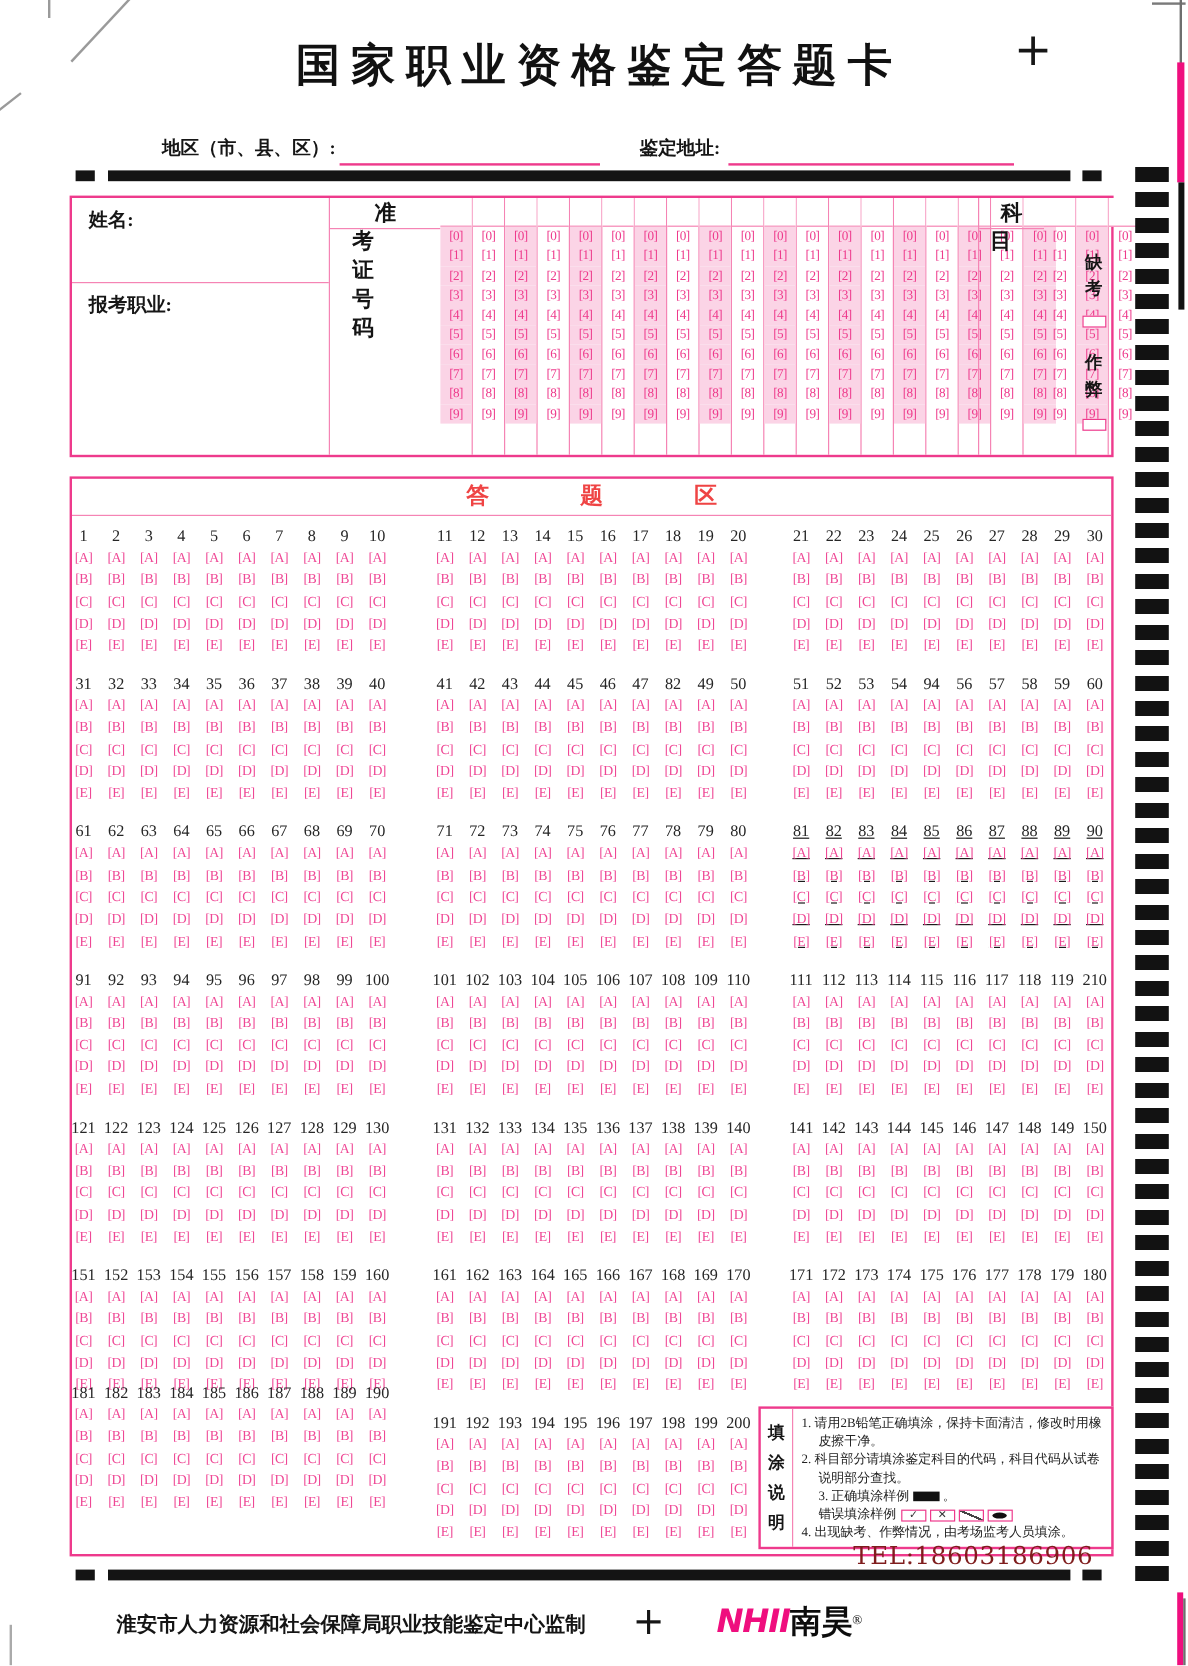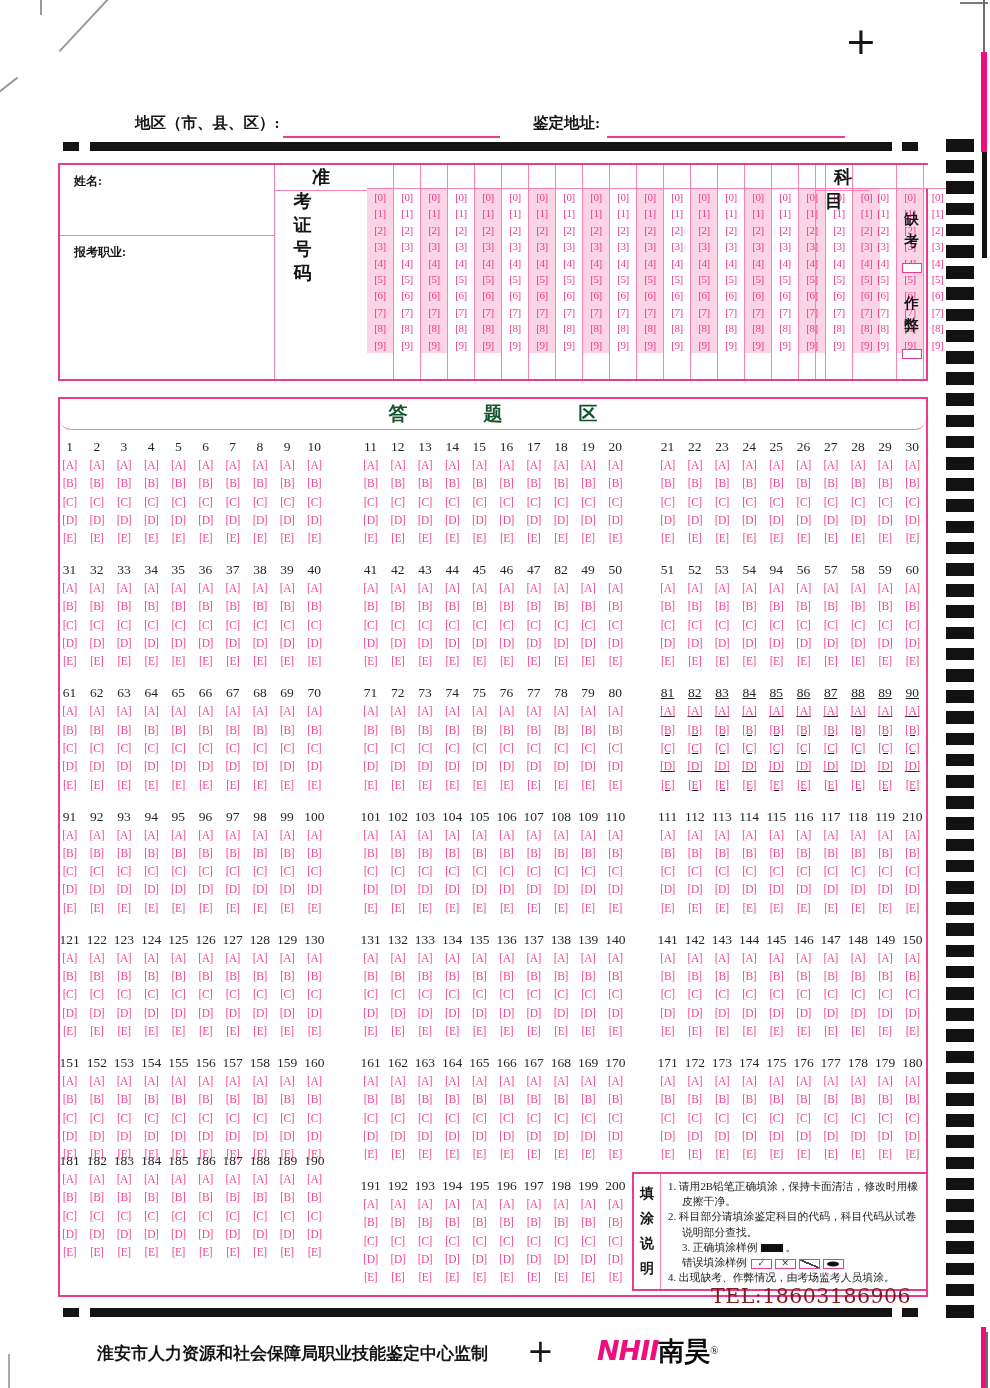--- a/index.html
+++ b/index.html
@@ -34,21 +34,21 @@
   .sync{position:absolute;left:0;width:990px;height:9px;}
   .sync.top{top:142px;} .sync.bottom{top:1308px;}
   .sync .sq{position:absolute;top:0;width:16px;height:9px;background:#141414;}
   .sync .sq.l{left:63px;} .sync .sq.r{left:902px;}
   .sync .bar{position:absolute;left:90px;top:0;width:802px;height:9px;background:#141414;}
 
   
   .hbox{position:absolute;left:58px;top:163px;width:870px;height:218px;
         border:2.5px solid var(--pink);display:flex;}
   .name-col{width:215px;border-right:1.5px solid var(--pink-thin);display:flex;flex-direction:column;}
-  .nrow{position:relative;padding:8px 0 0 14px;font-size:12px;font-weight:600;color:#161616;}
+  .nrow{position:relative;padding:8px 0 0 14px;font-size:16px;font-weight:600;color:#161616;}
   .nrow.r1{height:70px;} .nrow.r2{height:83px;border-top:1.5px solid var(--pink-thin);}
   .nrow.r3{flex:1;border-top:1.5px solid var(--pink-thin);}
   .section{display:flex;flex-direction:row;}
   .section.ticket{width:514px;}
   .section.subject{width:82px;border-left:1.5px solid var(--pink-thin);}
   .gapcol{width:26px;}
   .sec-title{height:26px;line-height:24px;text-align:center;font-size:18px;font-weight:600;color:#141414;
              border-bottom:1.5px solid var(--pink-thin);}
   .section.ticket .sec-title{letter-spacing:37px;text-indent:37px;}
   .section.subject .sec-title{letter-spacing:18px;text-indent:18px;}
@@ -62,22 +62,22 @@
   .flags{flex:1;position:relative;font-size:14.5px;font-weight:600;color:#161616;}
   .flag-char{position:absolute;left:0;width:100%;text-align:center;line-height:16px;}
   .fc1{top:46px;} .fc2{top:68px;} .fc3{top:130px;} .fc4{top:152px;}
   .flag-box{position:absolute;left:50%;transform:translateX(-50%);width:20px;height:10px;
             border:1.5px solid var(--pink);background:#fff;}
   .fb1{top:98px;} .fb2{top:184px;}
 
   
   .abox{position:absolute;left:58px;top:397px;width:870px;height:900px;border:2.5px solid var(--pink);}
   .atitle{position:absolute;left:0;top:0;width:100%;height:31px;line-height:29px;text-align:center;
-          font-size:19px;font-weight:600;color:#14532d;letter-spacing:76px;text-indent:76px;
-          border-bottom:1.5px solid var(--pink-thin);border-radius:11px;}
+          font-size:19px;font-weight:600;color:#ef4444;letter-spacing:76px;text-indent:76px;
+          border-bottom:1.5px solid var(--pink-thin);}
   .ablocks{position:absolute;inset:0;}
   .qgroup{position:absolute;width:272px;}
   .qline{display:flex;height:18.3px;line-height:18.3px;}
   .qline.qnums{height:18px;line-height:18px;}
   .qn{width:27.2px;text-align:center;font-size:13.5px;color:#262626;}
   .opt{width:27.2px;text-align:center;font-size:11.5px;color:#ef4795;letter-spacing:-0.5px;}
 
   
   .instr{position:absolute;left:572px;top:773px;width:296px;height:119px;
          border:2px solid var(--pink);display:flex;background:#fff;}
@@ -121,20 +121,21 @@
 
 <div class="page">
 
   <div class="art a1"></div>
   <div class="art a2"></div>
   <div class="art a3"></div>
   <div class="art a4"></div>
   <div class="art a5"></div>
 
   <div class="reg-cross">+</div>
+  <h1 class="title">国家职业资格鉴定答题卡</h1>
 
   <span class="flabel region">地区（市、县、区）:</span>
   <span class="fline region"></span>
   <span class="flabel address">鉴定地址:</span>
   <span class="fline address"></span>
 
   <div class="sync top">
     <span class="sq l"></span>
     <span class="bar"></span>
     <span class="sq r"></span>

